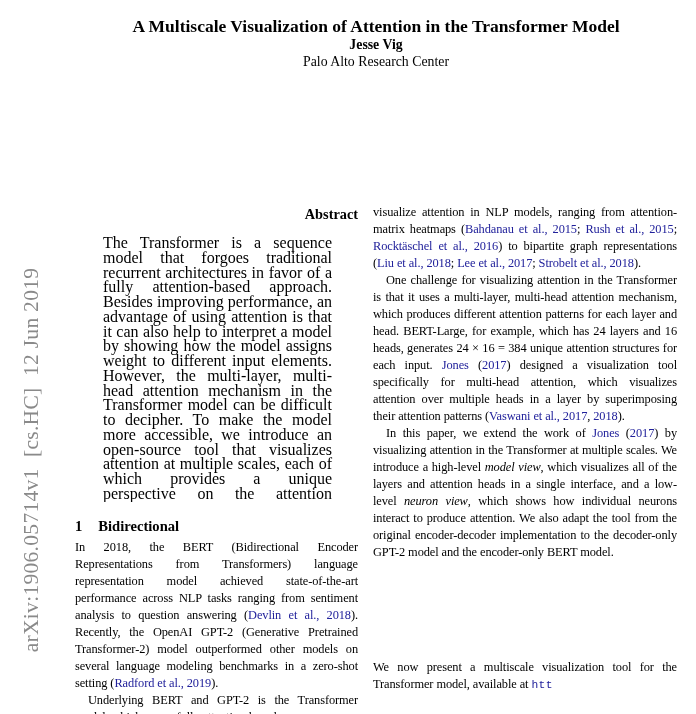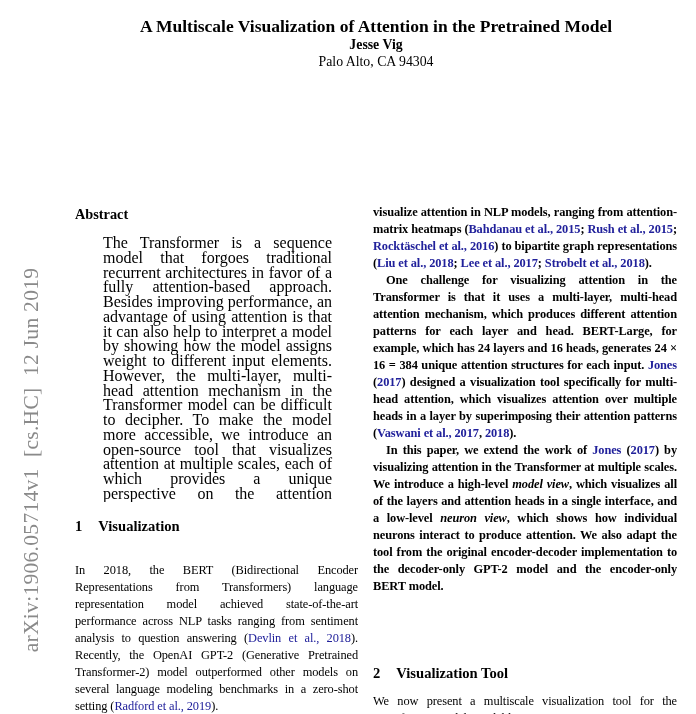--- a/index.html
+++ b/index.html
@@ -25,79 +25,76 @@
   .email {
     font-family:"Liberation Mono", monospace; font-size:12.3px;
     letter-spacing:1.6px; margin-top:1px;
   }
 
   
   .col { position:absolute; top:201px; text-align:justify; }
   .col-left  { left:75px;  width:283px; }
   .col-right { left:373px; width:304px; }
 
-  .abs-heading { margin:4px 0 0; text-align:left; font-size:14.3px; font-weight:bold; line-height:18px; }
+  .abs-heading { margin:4px 0 0; text-align:right; font-size:14.3px; font-weight:bold; line-height:18px; }
   .abs-body {
     margin:13px 0 0; padding:0 26px 0 28px;
     font-size:16px; line-height:14.75px; height:266px; overflow:hidden;
     text-align:justify;
   }
 
   .sec-heading { margin:14px 0 0; font-size:14.6px; font-weight:bold; line-height:20px; text-align:left; }
   .sec-num { display:inline-block; margin-right:16px; }
 
   .par { margin:0; font-size:12.4px; line-height:17px; letter-spacing:-0.1px; }
   .indent { text-indent:13px; }
 
-  .clip-p1 { margin-top:26px; height:153px; overflow:hidden; }
+  .clip-p1 { margin-top:3px; height:153px; overflow:hidden; }
   .clip-rc { padding-top:3px; height:445px; overflow:hidden; }
   .col-right .sec-heading { margin-top:14px; }
   .p-after-heading { margin-top:10px; }
   .clip-p1 .par { margin-top:0; }
-  .clip-rc .par { margin:0;font-weight:bold; }
+  .clip-rc .par { margin:0; }
 
   .cite { color:var(--cite,#21219b); }
   .it { font-style:italic; }
   .url {
     color:var(--cite,#21219b);
     font-family:"Liberation Mono", monospace; font-size:11.3px; letter-spacing:0.4px;
   }
 </style>
 </head>
 <body>
 
 <div class="page">
 
   <div class="watermark">arXiv:1906.05714v1&nbsp;&nbsp;[cs.HC]&nbsp;&nbsp;12 Jun 2019</div>
 
   <header class="head">
-    <h1 class="title">A Multiscale Visualization of Attention in the Pretrained Model</h1>
+    <h1 class="title">A Multiscale Visualization of Attention in the Transformer Model</h1>
     <div class="author">
       <div class="author-name">Jesse Vig</div>
-      <div class="addr">Palo Alto, CA 94304</div>
+      <div class="addr">Palo Alto Research Center</div>
     </div>
   </header>
 
   <section class="col col-left">
     <h2 class="abs-heading">Abstract</h2>
     <p class="abs-body">The Transformer is a sequence model that forgoes traditional recurrent architectures in favor of a fully attention-based approach. Besides improving performance, an advantage of using attention is that it can also help to interpret a model by showing how the model assigns weight to different input elements. However, the multi-layer, multi-head attention mechanism in the Transformer model can be difficult to decipher. To make the model more accessible, we introduce an open-source tool that visualizes attention at multiple scales, each of which provides a unique perspective on the attention mechanism. We demonstrate the tool on BERT and OpenAI GPT-2 and present three example use cases: detecting model bias, locating relevant attention heads, and linking neurons to model behavior.</p>
     <h2 class="sec-heading">
-      <span class="sec-num">1</span><span class="sec-title">Visualization</span>
+      <span class="sec-num">1</span><span class="sec-title">Bidirectional</span>
     </h2>
     <div class="clip-p1">
       <p class="par"><span>In 2018, the BERT (Bidirectional Encoder Representations from Transformers) language representation model achieved state-of-the-art performance across NLP tasks ranging from sentiment analysis to question answering (</span><span class="cite">Devlin et al., 2018</span><span>). Recently, the OpenAI GPT-2 (Generative Pretrained Transformer-2) model outperformed other models on several language modeling benchmarks in a zero-shot setting (</span><span class="cite">Radford et al., 2019</span><span>).</span></p>
     </div>
     <p class="par indent"><span>Underlying BERT and GPT-2 is the Transformer model, which uses a fully attention-based</span></p>
   </section>
 
   <section class="col col-right">
     <div class="clip-rc">
       <p class="par"><span>visualize attention in NLP models, ranging from attention-matrix heatmaps (</span><span class="cite">Bahdanau et al., 2015</span><span>; </span><span class="cite">Rush et al., 2015</span><span>; </span><span class="cite">Rocktäschel et al., 2016</span><span>) to bipartite graph representations (</span><span class="cite">Liu et al., 2018</span><span>; </span><span class="cite">Lee et al., 2017</span><span>; </span><span class="cite">Strobelt et al., 2018</span><span>).</span></p>
       <p class="par indent"><span>One challenge for visualizing attention in the Transformer is that it uses a multi-layer, multi-head attention mechanism, which produces different attention patterns for each layer and head. BERT-Large, for example, which has 24 layers and 16 heads, generates 24 × 16 = 384 unique attention structures for each input. </span><span class="cite">Jones</span><span> (</span><span class="cite">2017</span><span>) designed a visualization tool specifically for multi-head attention, which visualizes attention over multiple heads in a layer by superimposing their attention patterns (</span><span class="cite">Vaswani et al., 2017</span><span>, </span><span class="cite">2018</span><span>).</span></p>
       <p class="par indent"><span>In this paper, we extend the work of </span><span class="cite">Jones</span><span> (</span><span class="cite">2017</span><span>) by visualizing attention in the Transformer at multiple scales. We introduce a high-level </span><span class="it">model view</span><span>, which visualizes all of the layers and attention heads in a single interface, and a low-level </span><span class="it">neuron view</span><span>, which shows how individual neurons interact to produce attention. We also adapt the tool from the original encoder-decoder implementation to the decoder-only GPT-2 model and the encoder-only BERT model.</span></p>
     </div>
-    <h2 class="sec-heading">
-      <span class="sec-num">2</span><span class="sec-title">Visualization Tool</span>
-    </h2>
     <p class="par p-after-heading"><span>We now present a multiscale visualization tool for the Transformer model, available at </span><span class="url">htt</span></p>
   </section>
 
 </div>
 
 </body></html>

